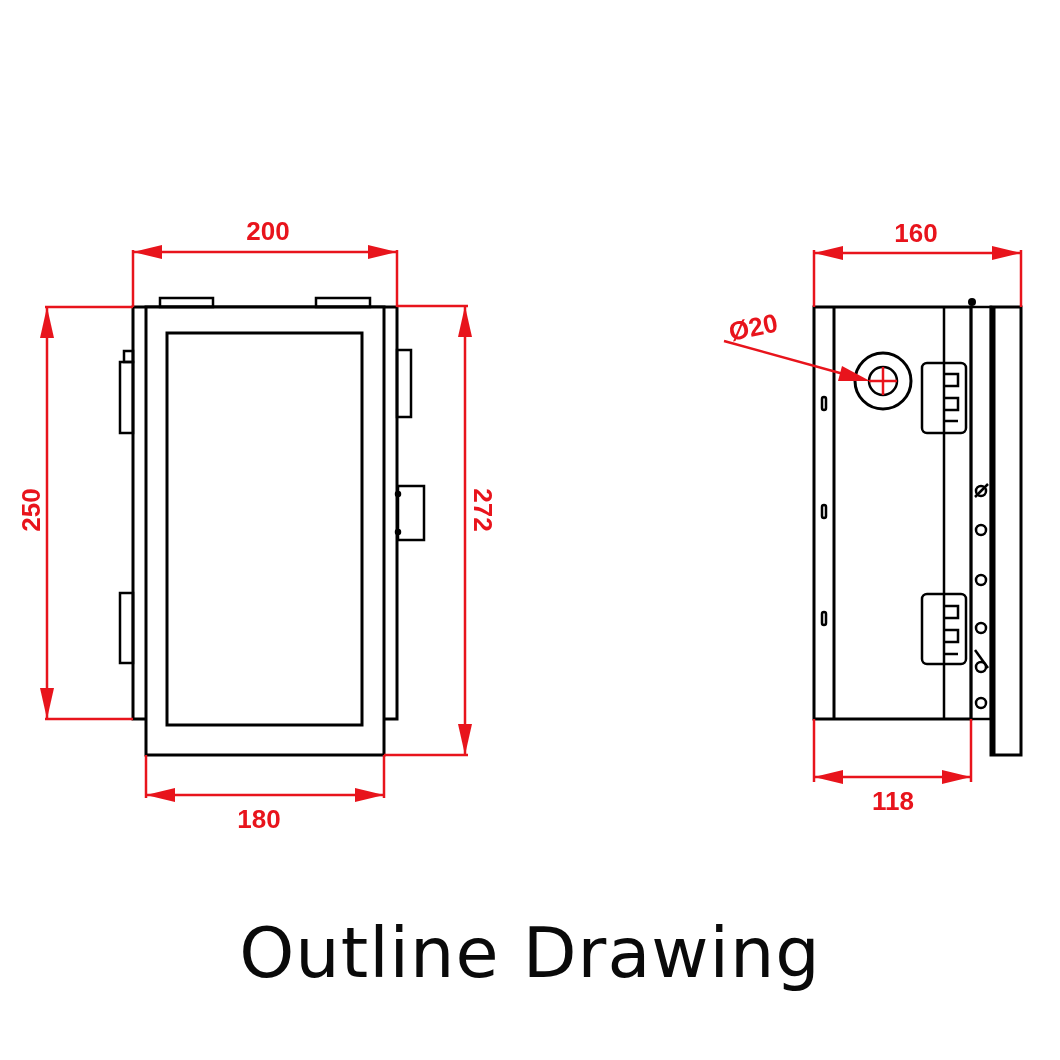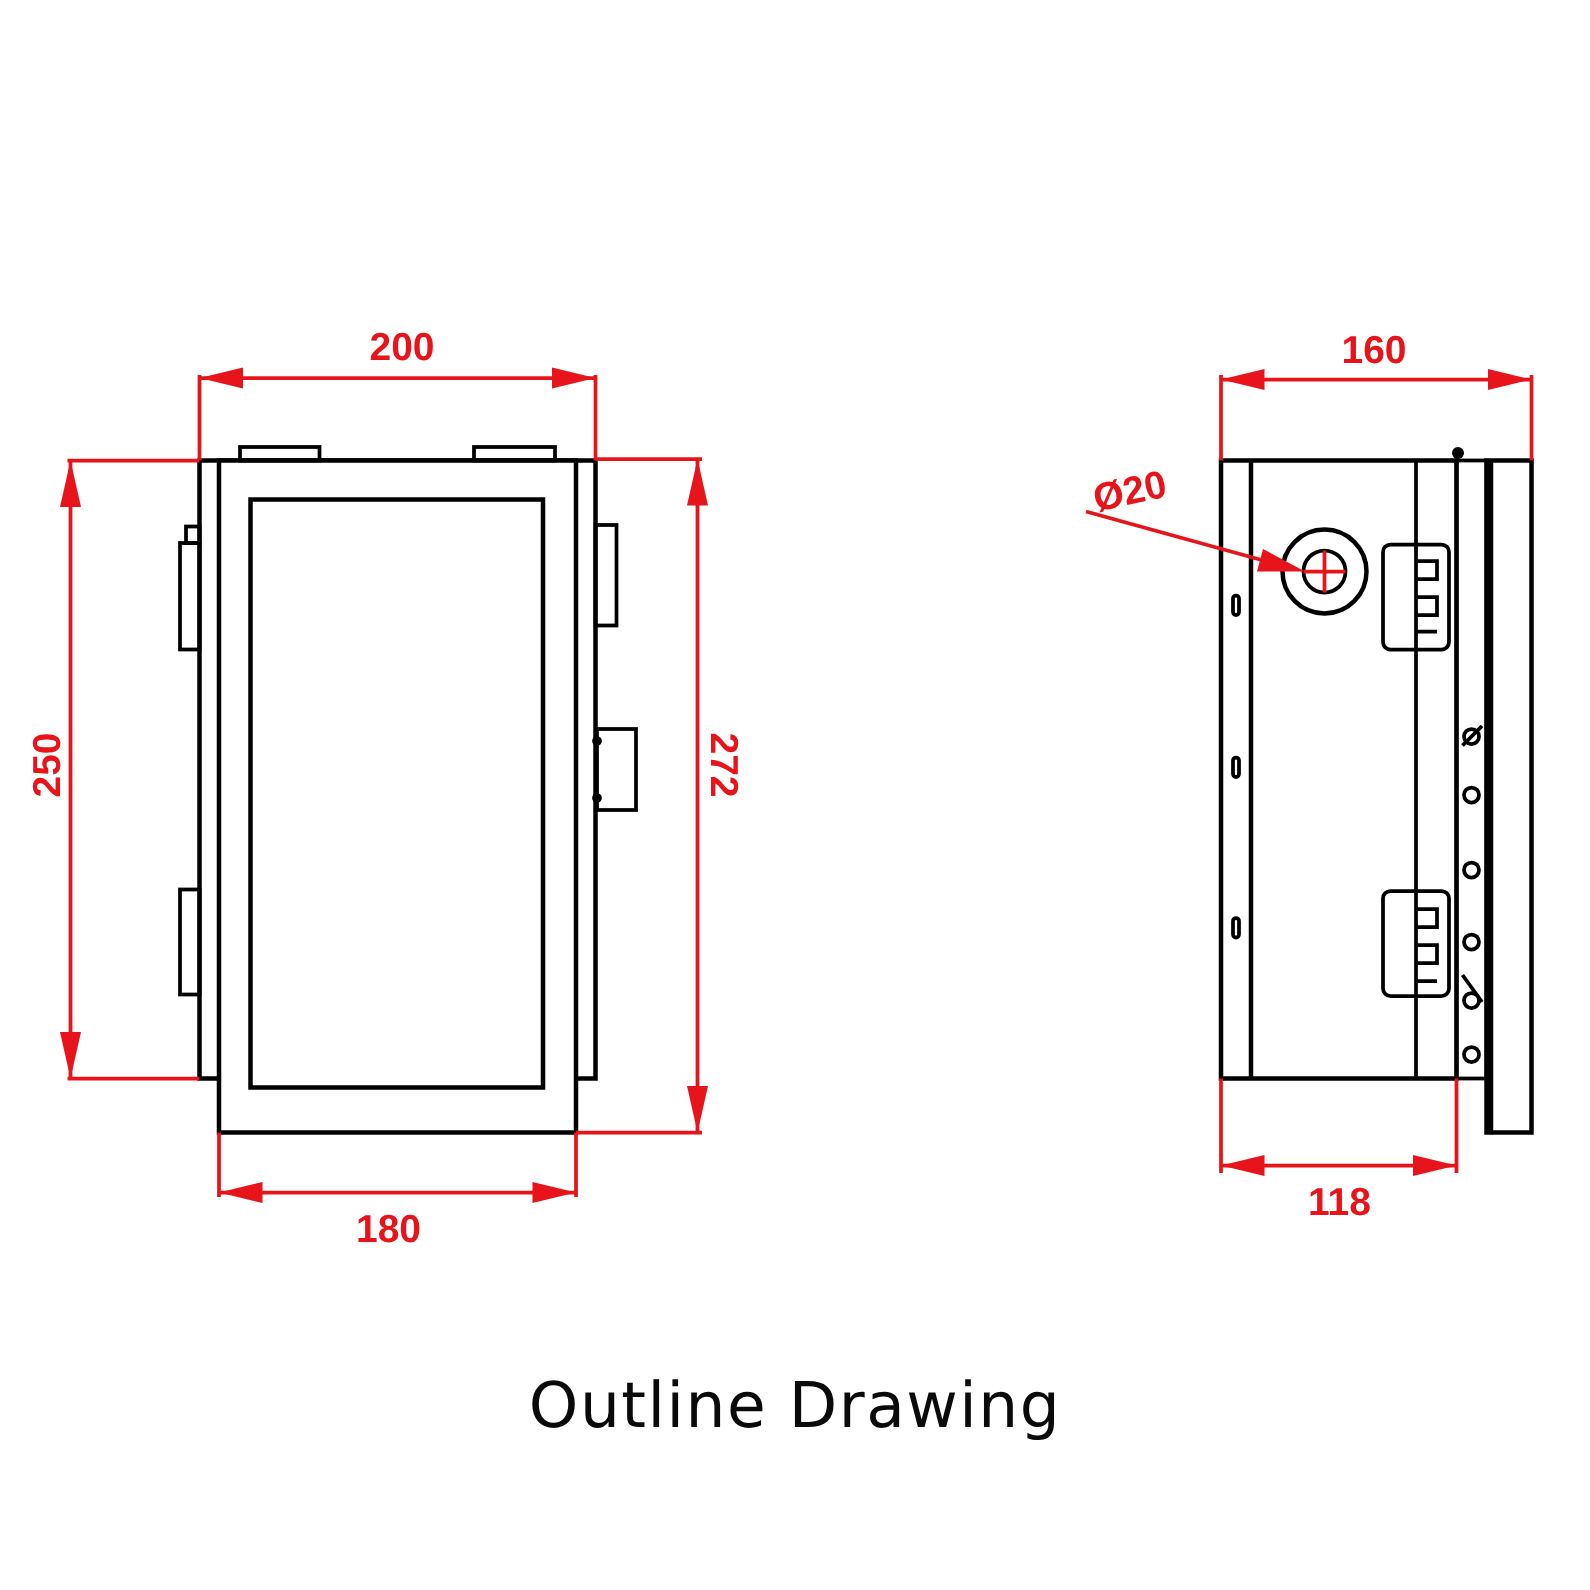--- a/index.html
+++ b/index.html
@@ -5,21 +5,21 @@
   html, body { margin: 0; padding: 0; background: #ffffff; }
   body { width: 1060px; height: 1060px; position: relative; overflow: hidden; }
   svg#drawing { position: absolute; left: 0; top: 0; }
   .blk { stroke: #000; stroke-width: 3; fill: none; }
   .blk2 { stroke: #000; stroke-width: 2.5; fill: none; }
   .red { stroke: #e8141c; stroke-width: 2.5; fill: none; }
   .arrow { fill: #e8141c; }
   .dimtext { fill: #e8141c; font-family: "Liberation Sans", sans-serif; font-weight: bold; font-size: 26px; }
   .title {
     position: absolute; left: 0; width: 1060px; top: 912px; text-align: center;
-    font-family: "DejaVu Sans", sans-serif; font-size: 42px; color: #0a0a0a;
+    font-family: "DejaVu Sans", sans-serif; font-size: 70px; color: #0a0a0a;
     letter-spacing: 1px;
   }
 </style>
 </head>
 <body>
 
 <svg id="drawing" width="1060" height="1060" viewBox="0 0 1060 1060" xmlns="http://www.w3.org/2000/svg">
 
   <g>
 

